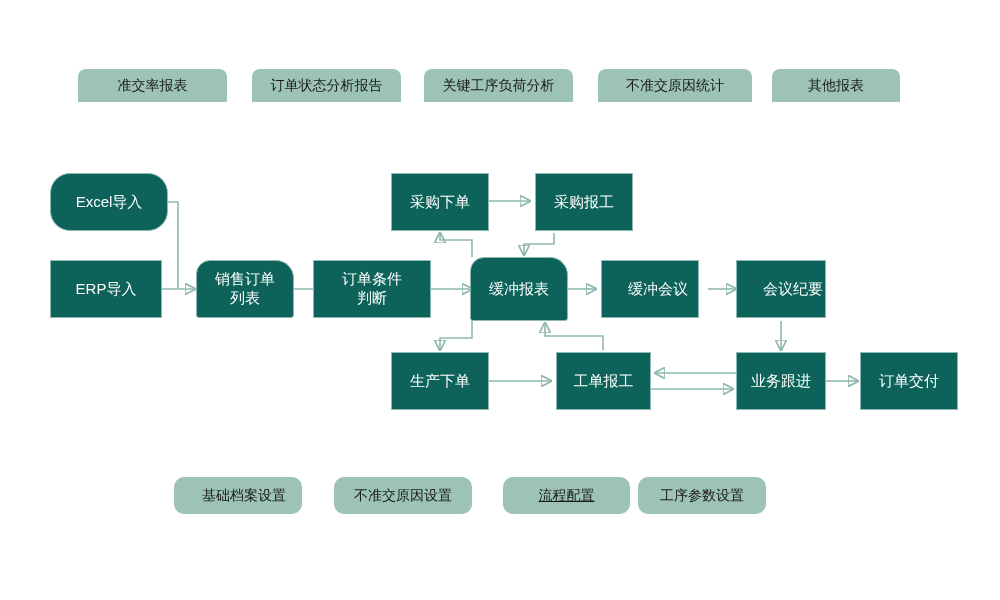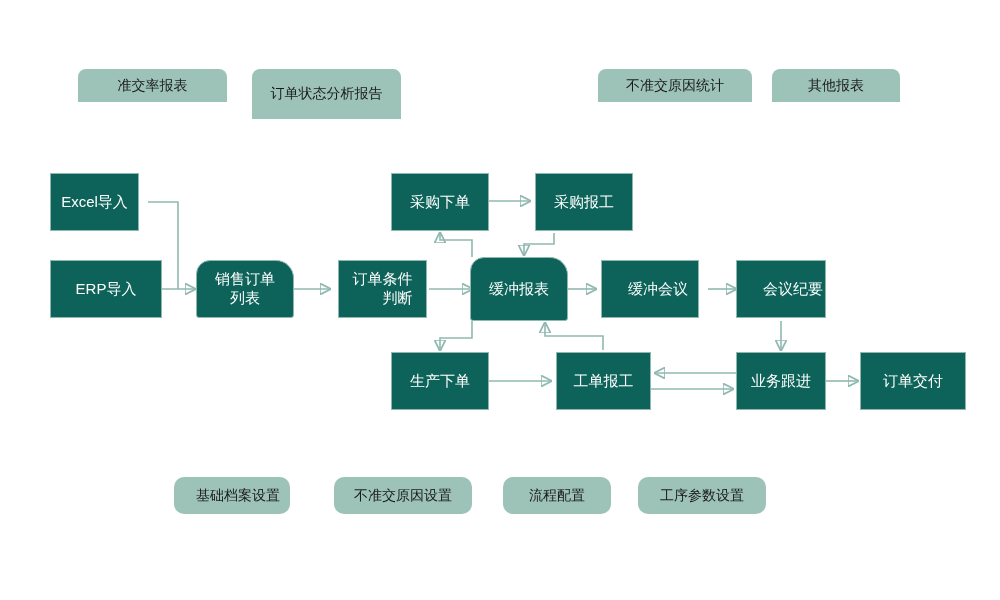--- a/index.html
+++ b/index.html
@@ -112,50 +112,51 @@
     <path d="M 781 321 L 781 350" marker-end="url(#ah)"></path>
 
     <path d="M 736 373 L 655 373" marker-end="url(#ah)"></path>
 
     <path d="M 651 389 L 733 389" marker-end="url(#ah)"></path>
 
     <path d="M 826 381 L 858 381" marker-end="url(#ah)"></path>
   </svg>
 
   <div class="node chip-top" style="left:78px;  top:69px;  width:149px; height:33px;">准交率报表</div>
-  <div class="node chip-top" style="left:252px; top:69px;  width:149px; height:50px;">订单状态分析报告</div>
+  <div class="node chip-top" style="left:252px; top:69px;  width:149px; height:33px;">订单状态分析报告</div>
+  <div class="node chip-top" style="left:424px; top:69px;  width:149px; height:33px;">关键工序负荷分析</div>
   <div class="node chip-top" style="left:598px; top:69px;  width:154px; height:33px;font-family:Liberation Serif, serif;">不准交原因统计</div>
   <div class="node chip-top" style="left:772px; top:69px;  width:128px; height:33px;">其他报表</div>
 
-  <div class="node proc" style="left:50px;  top:173px; width:89px;  height:58px;">Excel导入</div>
+  <div class="node proc" style="left:50px;  top:173px; width:118px;  height:58px;border-radius:20px;">Excel导入</div>
 
   <div class="node proc" style="left:50px;  top:260px; width:112px;  height:58px;">ERP导入</div>
 
   <div class="node doc" style="left:196px; top:260px; width:98px;  height:58px; white-space:pre-line;">销售订单
 列表</div>
 
-  <div class="node proc" style="left:338px; top:260px; width:89px;  height:58px; white-space:pre-line;text-align:right;">订单条件
+  <div class="node proc" style="left:313px; top:260px; width:118px;  height:58px; white-space:pre-line;">订单条件
 判断</div>
 
   <div class="node proc" style="left:391px; top:173px; width:98px;  height:58px;">采购下单</div>
 
   <div class="node proc" style="left:535px; top:173px; width:98px;  height:58px;">采购报工</div>
 
   <div class="node doc" style="left:470px; top:257px; width:98px;  height:64px;">缓冲报表</div>
 
   <div class="node proc" style="left:601px; top:260px; width:98px;  height:58px;padding-left:16px;">缓冲会议</div>
 
   <div class="node proc" style="left:736px; top:260px; width:90px;  height:58px;padding-left:24px;">会议纪要</div>
 
   <div class="node proc" style="left:391px; top:352px; width:98px;  height:58px;">生产下单</div>
 
   <div class="node proc" style="left:556px; top:352px; width:95px;  height:58px;">工单报工</div>
 
   <div class="node proc" style="left:736px; top:352px; width:90px;  height:58px;">业务跟进</div>
 
-  <div class="node proc" style="left:860px; top:352px; width:106px;  height:58px;">订单交付</div>
+  <div class="node proc" style="left:860px; top:352px; width:98px;  height:58px;">订单交付</div>
 
-  <div class="node chip-bottom" style="left:174px; top:477px; width:116px; height:37px;padding-left:12px;">基础档案设置</div>
+  <div class="node chip-bottom" style="left:174px; top:477px; width:128px; height:37px;padding-left:12px;">基础档案设置</div>
   <div class="node chip-bottom" style="left:334px; top:477px; width:138px; height:37px;">不准交原因设置</div>
-  <div class="node chip-bottom" style="left:503px; top:477px; width:108px; height:37px;">流程配置</div>
+  <div class="node chip-bottom" style="left:503px; top:477px; width:127px; height:37px;text-decoration:underline;">流程配置</div>
   <div class="node chip-bottom" style="left:638px; top:477px; width:128px; height:37px;">工序参数设置</div>
 
 </div>
 
 </body></html>

